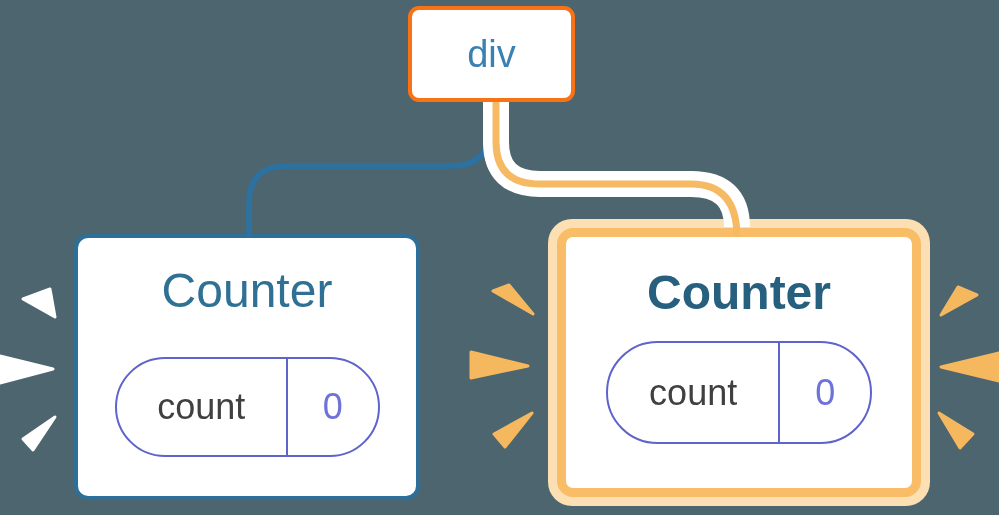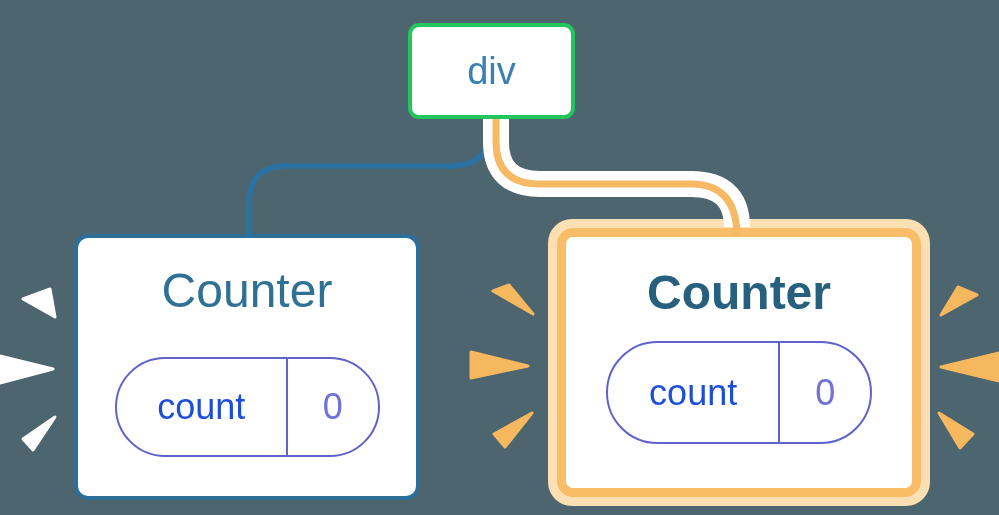--- a/index.html
+++ b/index.html
@@ -4,22 +4,22 @@
 <style>
   html,body{margin:0;padding:0;background:#4c656f;}
   *{box-sizing:border-box;}
   .stage{
     position:relative;width:999px;height:515px;background:#4c656f;
     font-family:"Liberation Sans",sans-serif;overflow:hidden;
   }
   .wires{position:absolute;inset:0;z-index:3;pointer-events:none;}
   
   .root-node{
-    position:absolute;left:408px;top:23px;width:167px;height:96px;z-index:4;
-    background:#ffffff;border:4px solid #22c55e;border-radius:11px;
+    position:absolute;left:408px;top:6px;width:167px;height:96px;z-index:4;
+    background:#ffffff;border:4px solid #f97316;border-radius:11px;
     display:flex;align-items:center;justify-content:center;
   }
   .root-node .lbl{font-size:38px;font-weight:500;color:#3a80b2;}
   
   .card{
     position:absolute;z-index:2;background:#ffffff;
     display:flex;flex-direction:column;align-items:center;
   }
   .card-left{left:74px;top:234px;width:346px;height:266px;border:4px solid #2e6f9a;border-radius:14px;}
   .card-title{font-size:48px;line-height:42px;color:#2f7094;font-weight:500;}
@@ -37,21 +37,21 @@
   
   .pill{
     display:flex;align-items:stretch;border:2.5px solid #5f63cc;border-radius:52px;
     background:#ffffff;overflow:hidden;
   }
   .pill-left .pillwrap{margin-top:45px;}
   .pill{width:265px;height:100px;}
   .pill-right{width:266px;height:103px;margin-top:27px;}
   .pill-key{
     flex:0 0 65%;display:flex;align-items:center;justify-content:center;
-    font-size:36px;color:#1d4ed8;
+    font-size:36px;color:#404040;
   }
   .pill-val{
     flex:1;display:flex;align-items:center;justify-content:center;
     border-left:2.5px solid #5f63cc;font-size:36px;color:#6f73d9;
   }
   .pillwrap{display:block;}
 </style>
 </head>
 <body>
 

